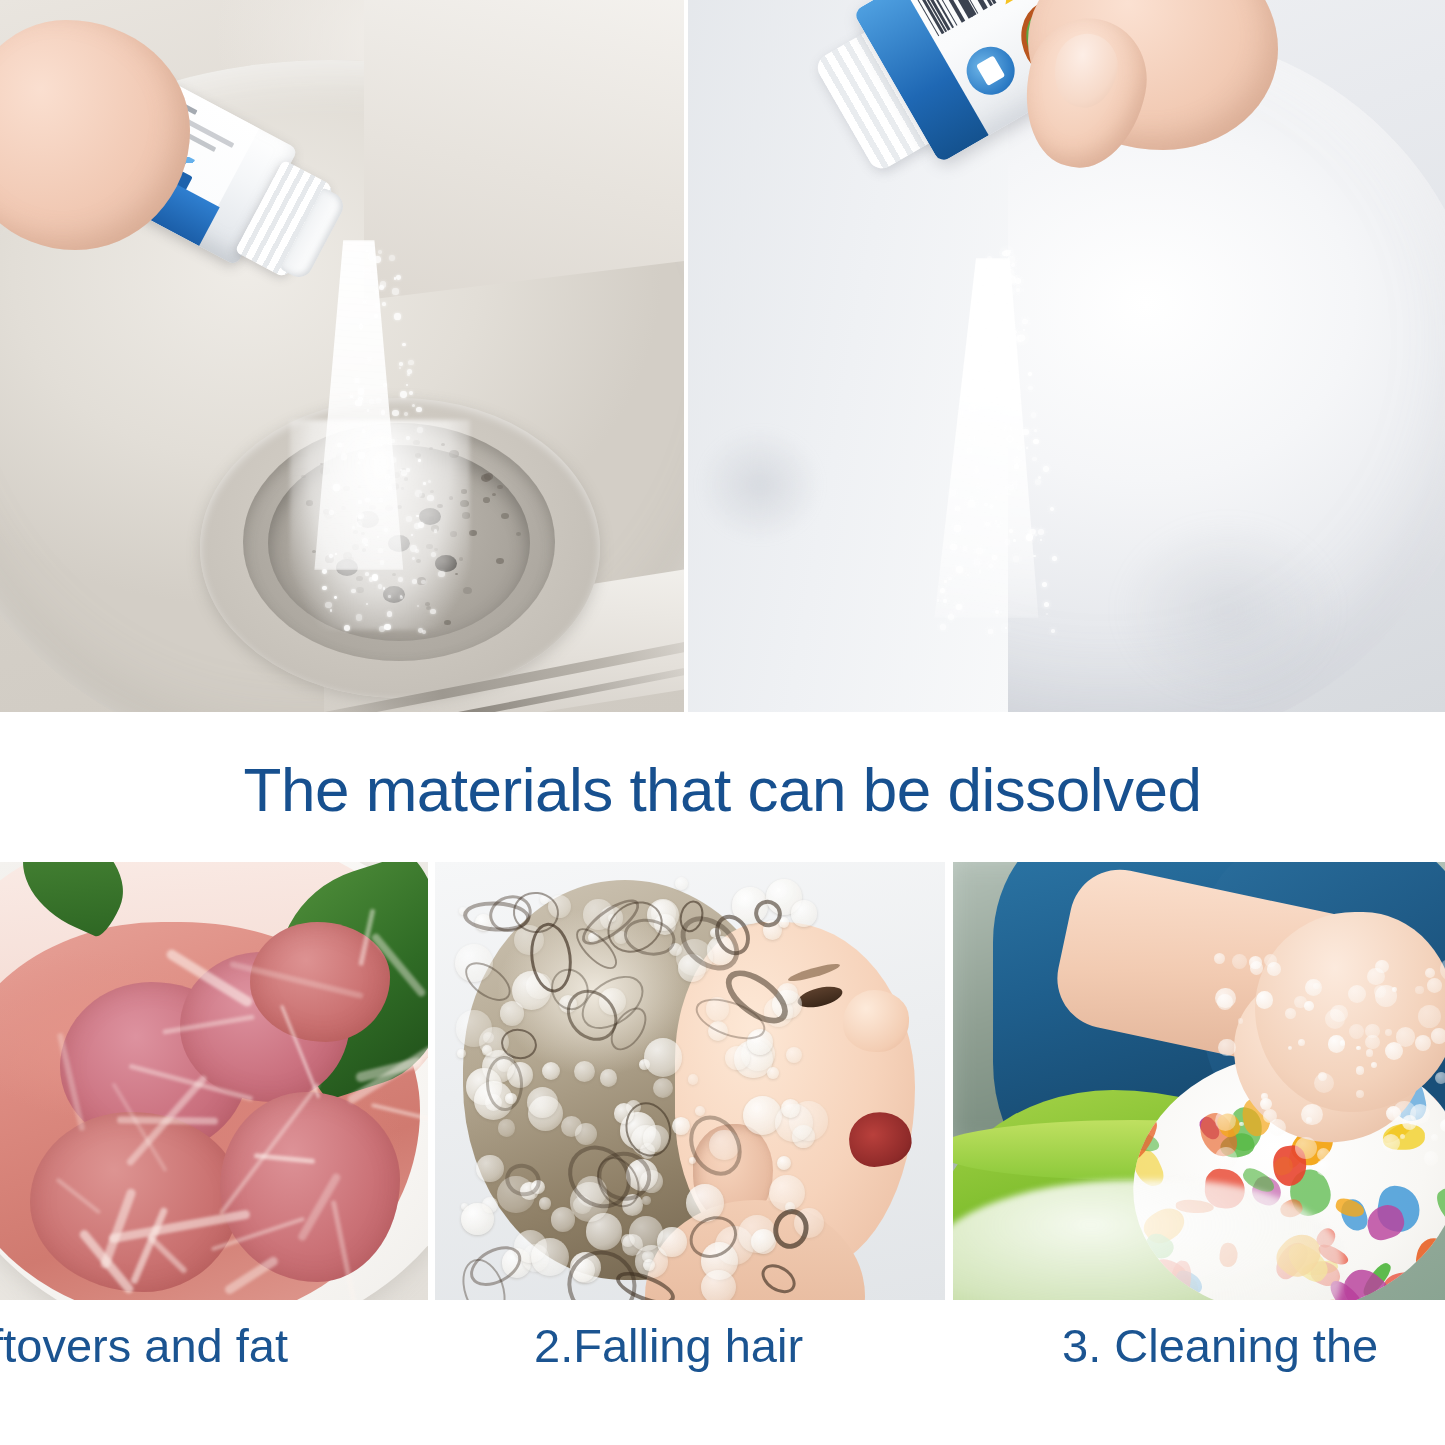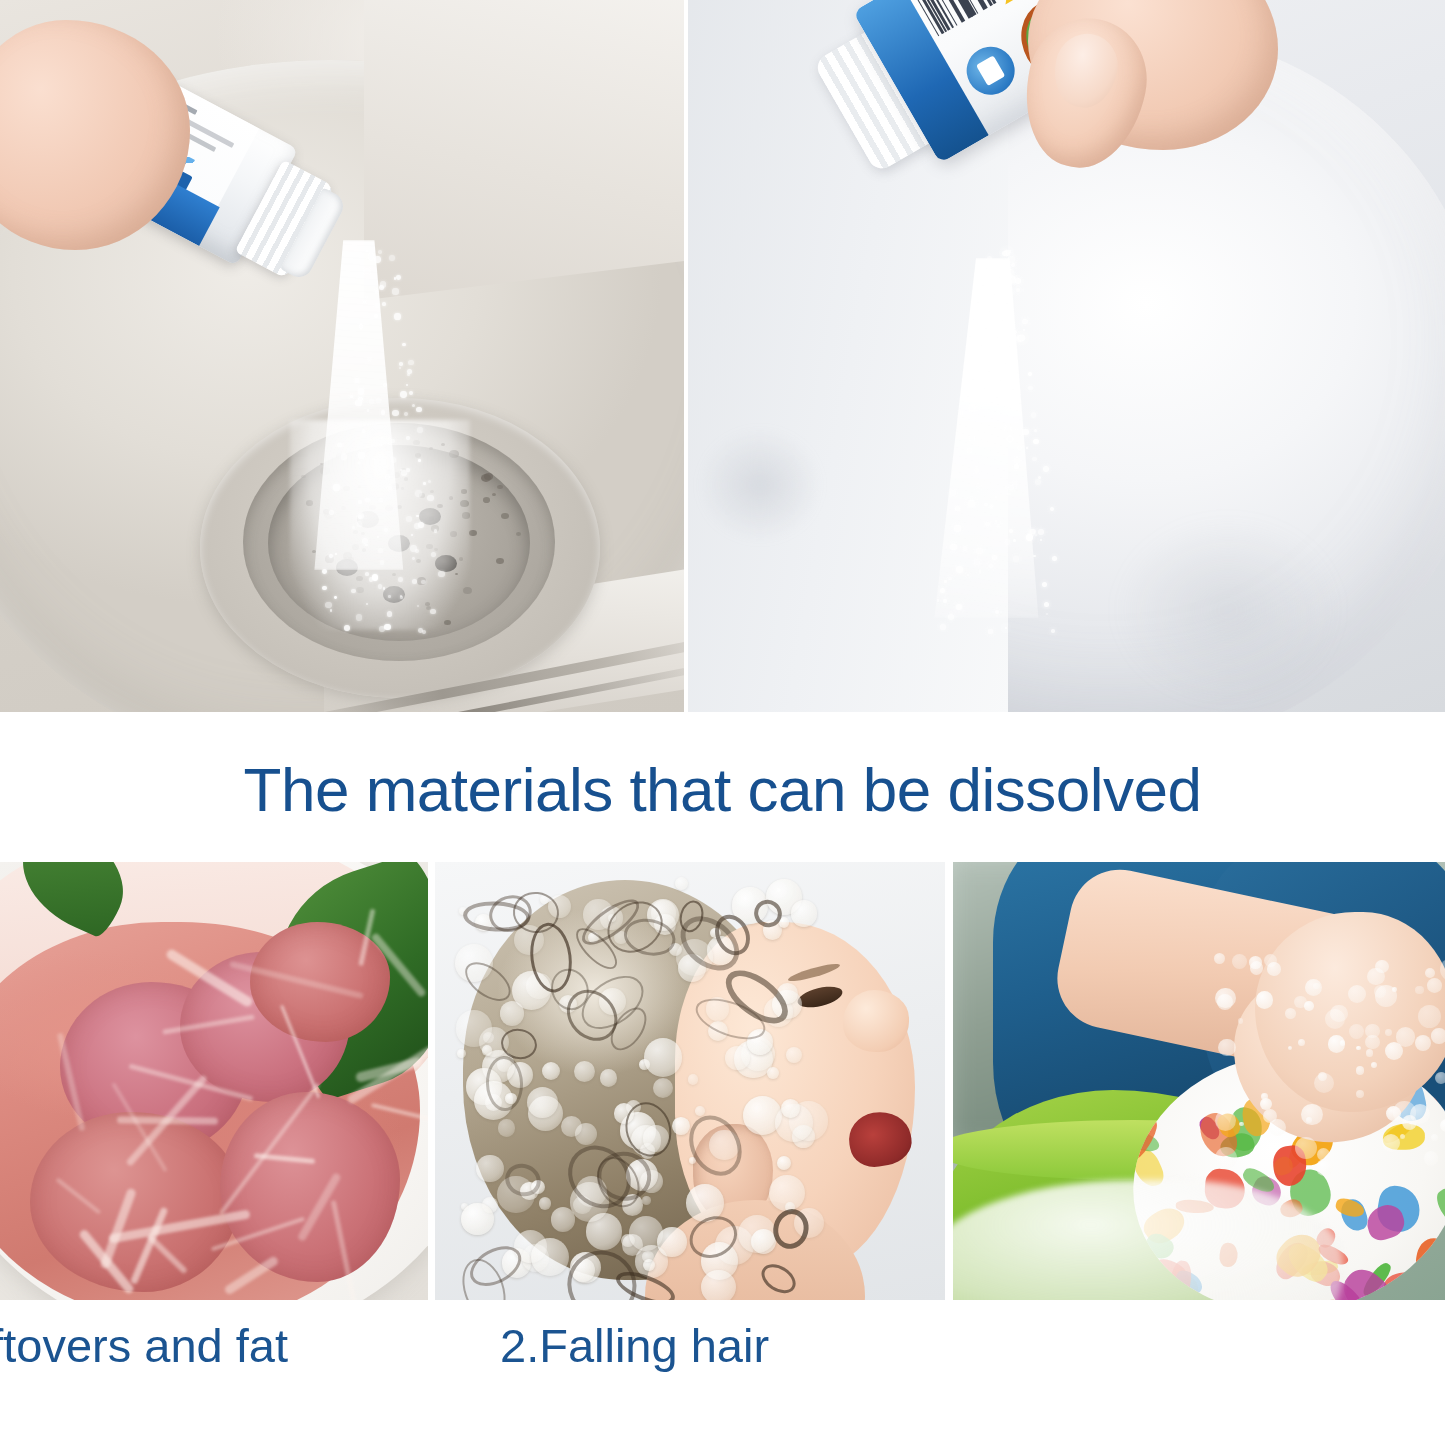--- a/index.html
+++ b/index.html
@@ -635,21 +635,21 @@
   }
   .cap {
     position: absolute;
     top: 18px;
     color: #1b5491;
     font-size: 47px;
     line-height: 1.18;
     white-space: nowrap;
   }
   .cap1 { left: -36px; width: 470px; }
-  .cap2 { left: 500px; }
+  .cap2 { left: 534px; }
   .cap3 { left: 1062px; }
   .cap3 .l2 { display: block; }
 </style>
 </head>
 <body>
 
 <div id="page">
 
   <div class="top-row">
 
@@ -1437,16 +1437,17 @@
           <i style="left: 36.9221px; top: 9.48936px; width: 13.304px; height: 13.304px; opacity: 0.76;"></i>
         </div>
       <div class="dish-foam"></div>
     </div>
   </div>
 
   <div class="captions">
     <div class="cap cap1">eftovers and fat</div>
     <div class="cap cap2">2.Falling hair</div>
     <div class="cap cap3">
+      <span class="l1">3. Cleaning the</span>
     </div>
   </div>
 
 </div>
 
 </body></html>

